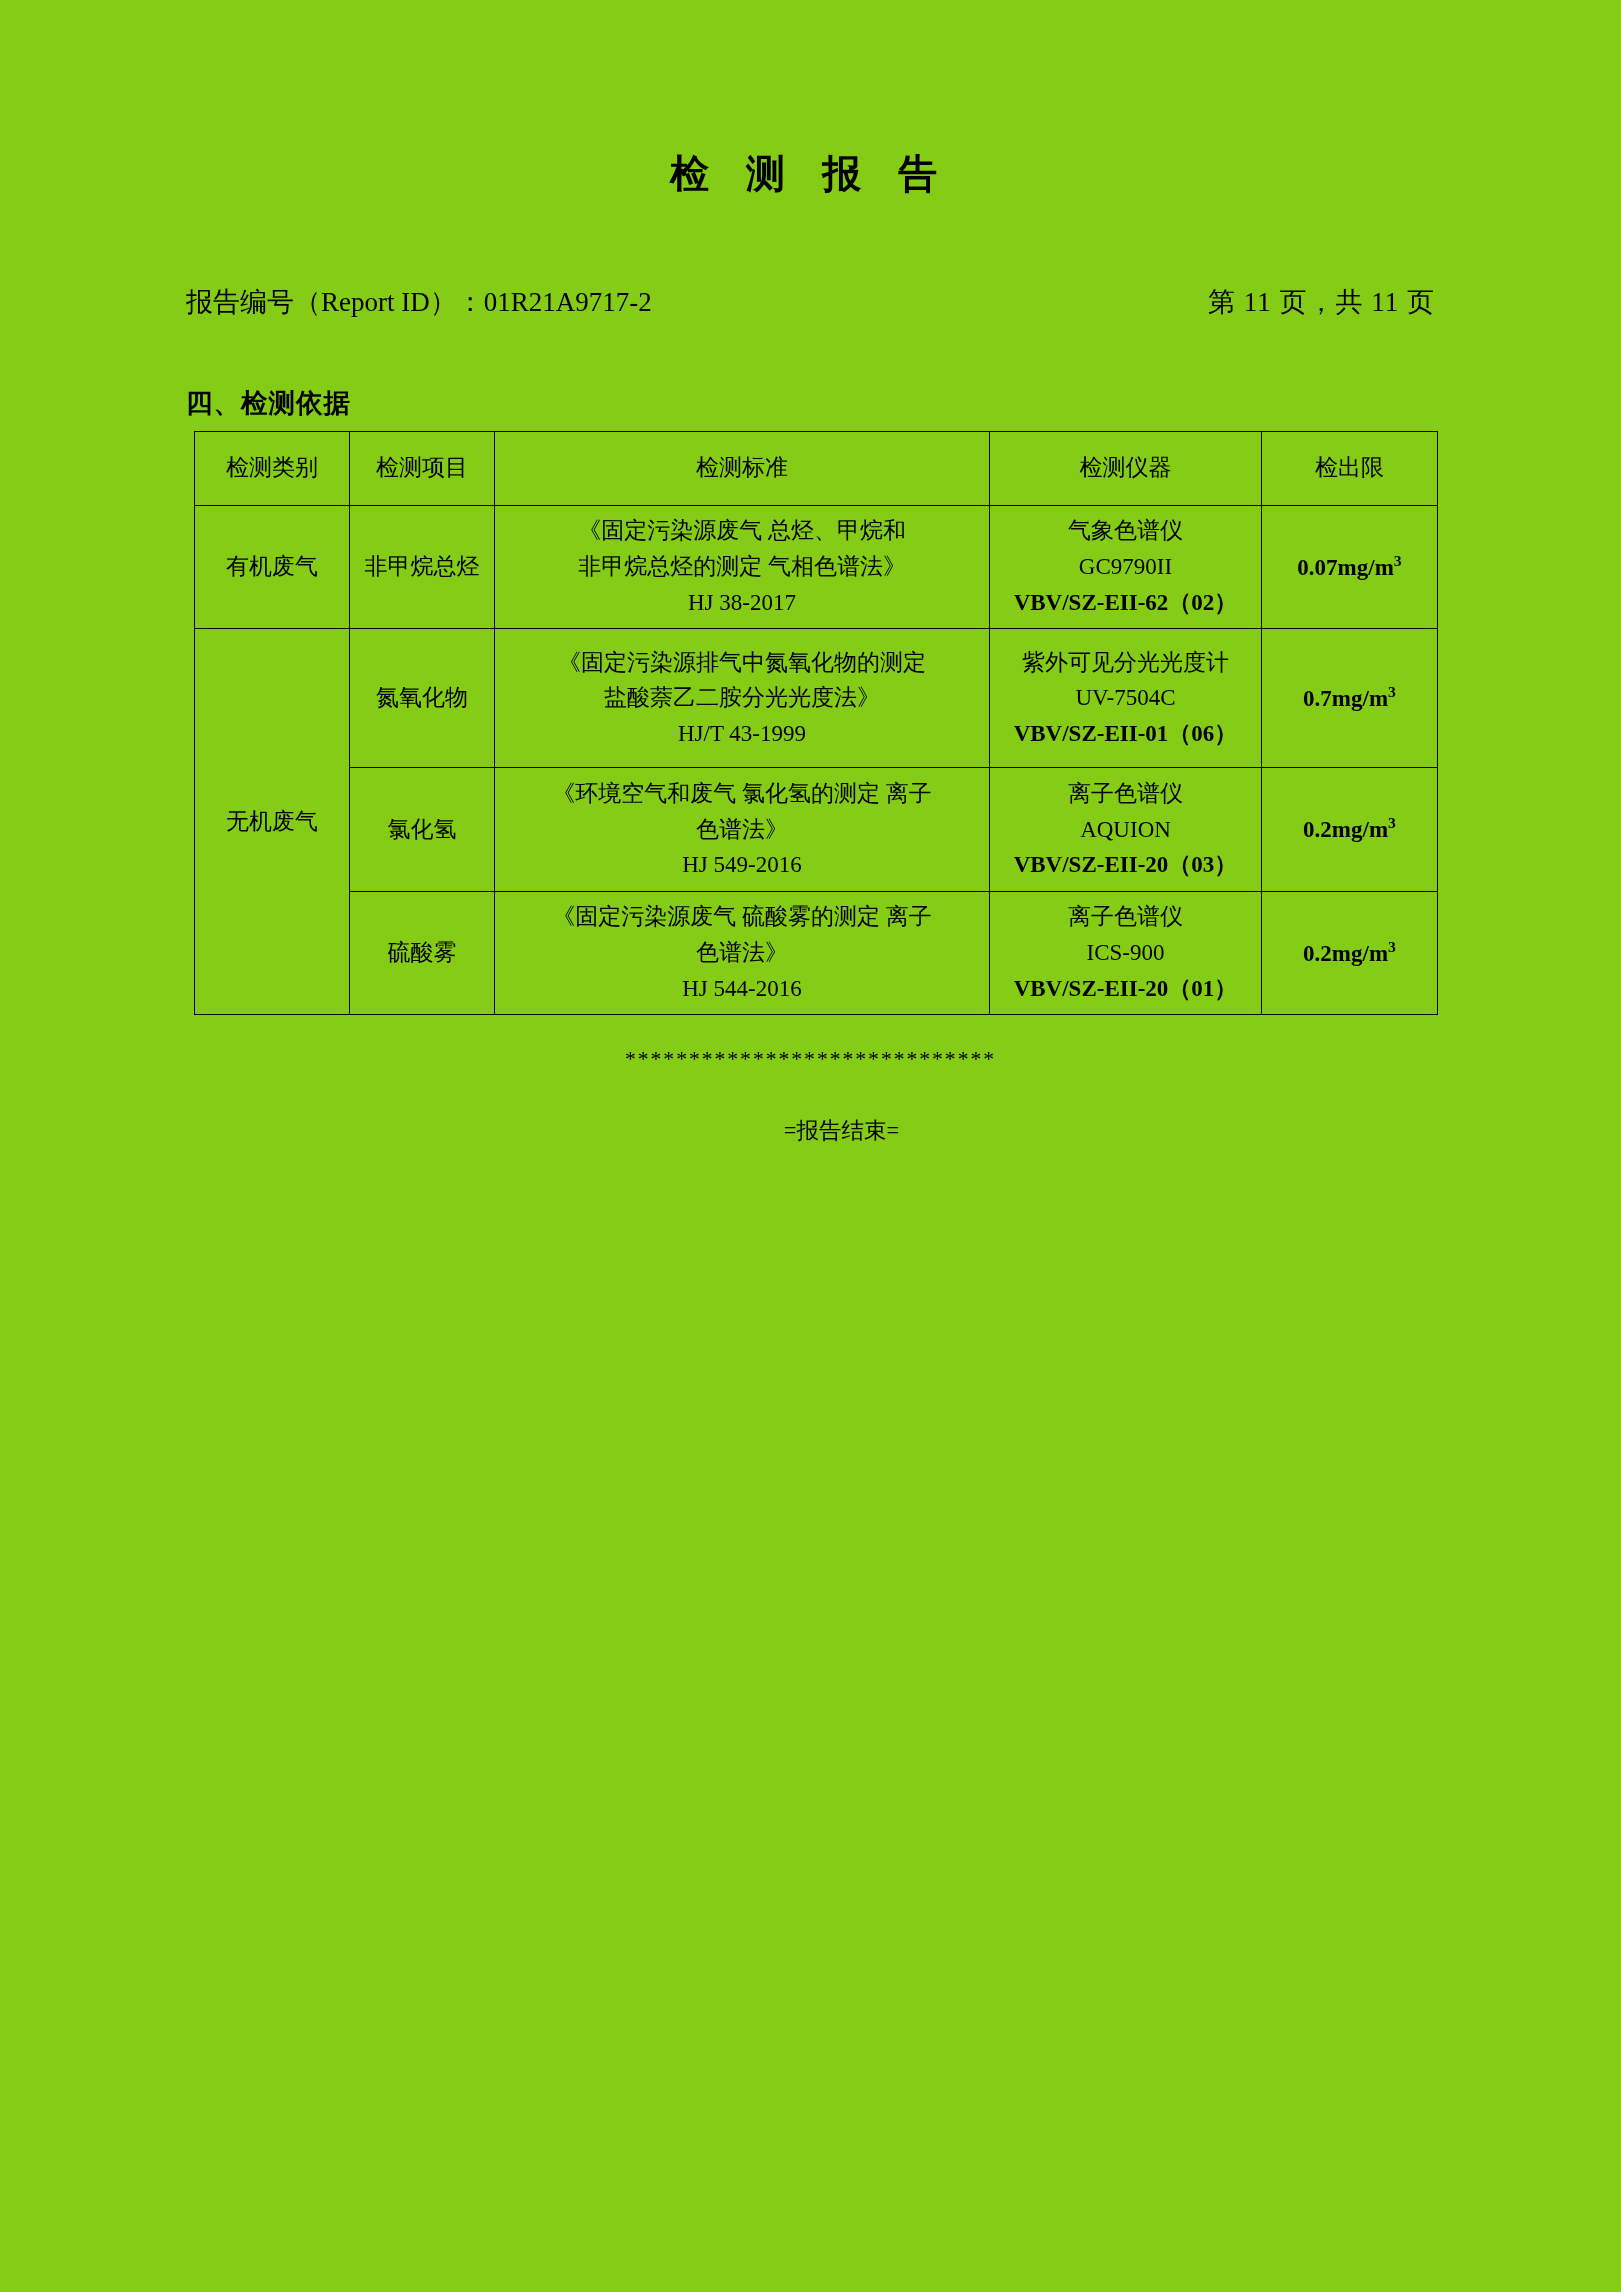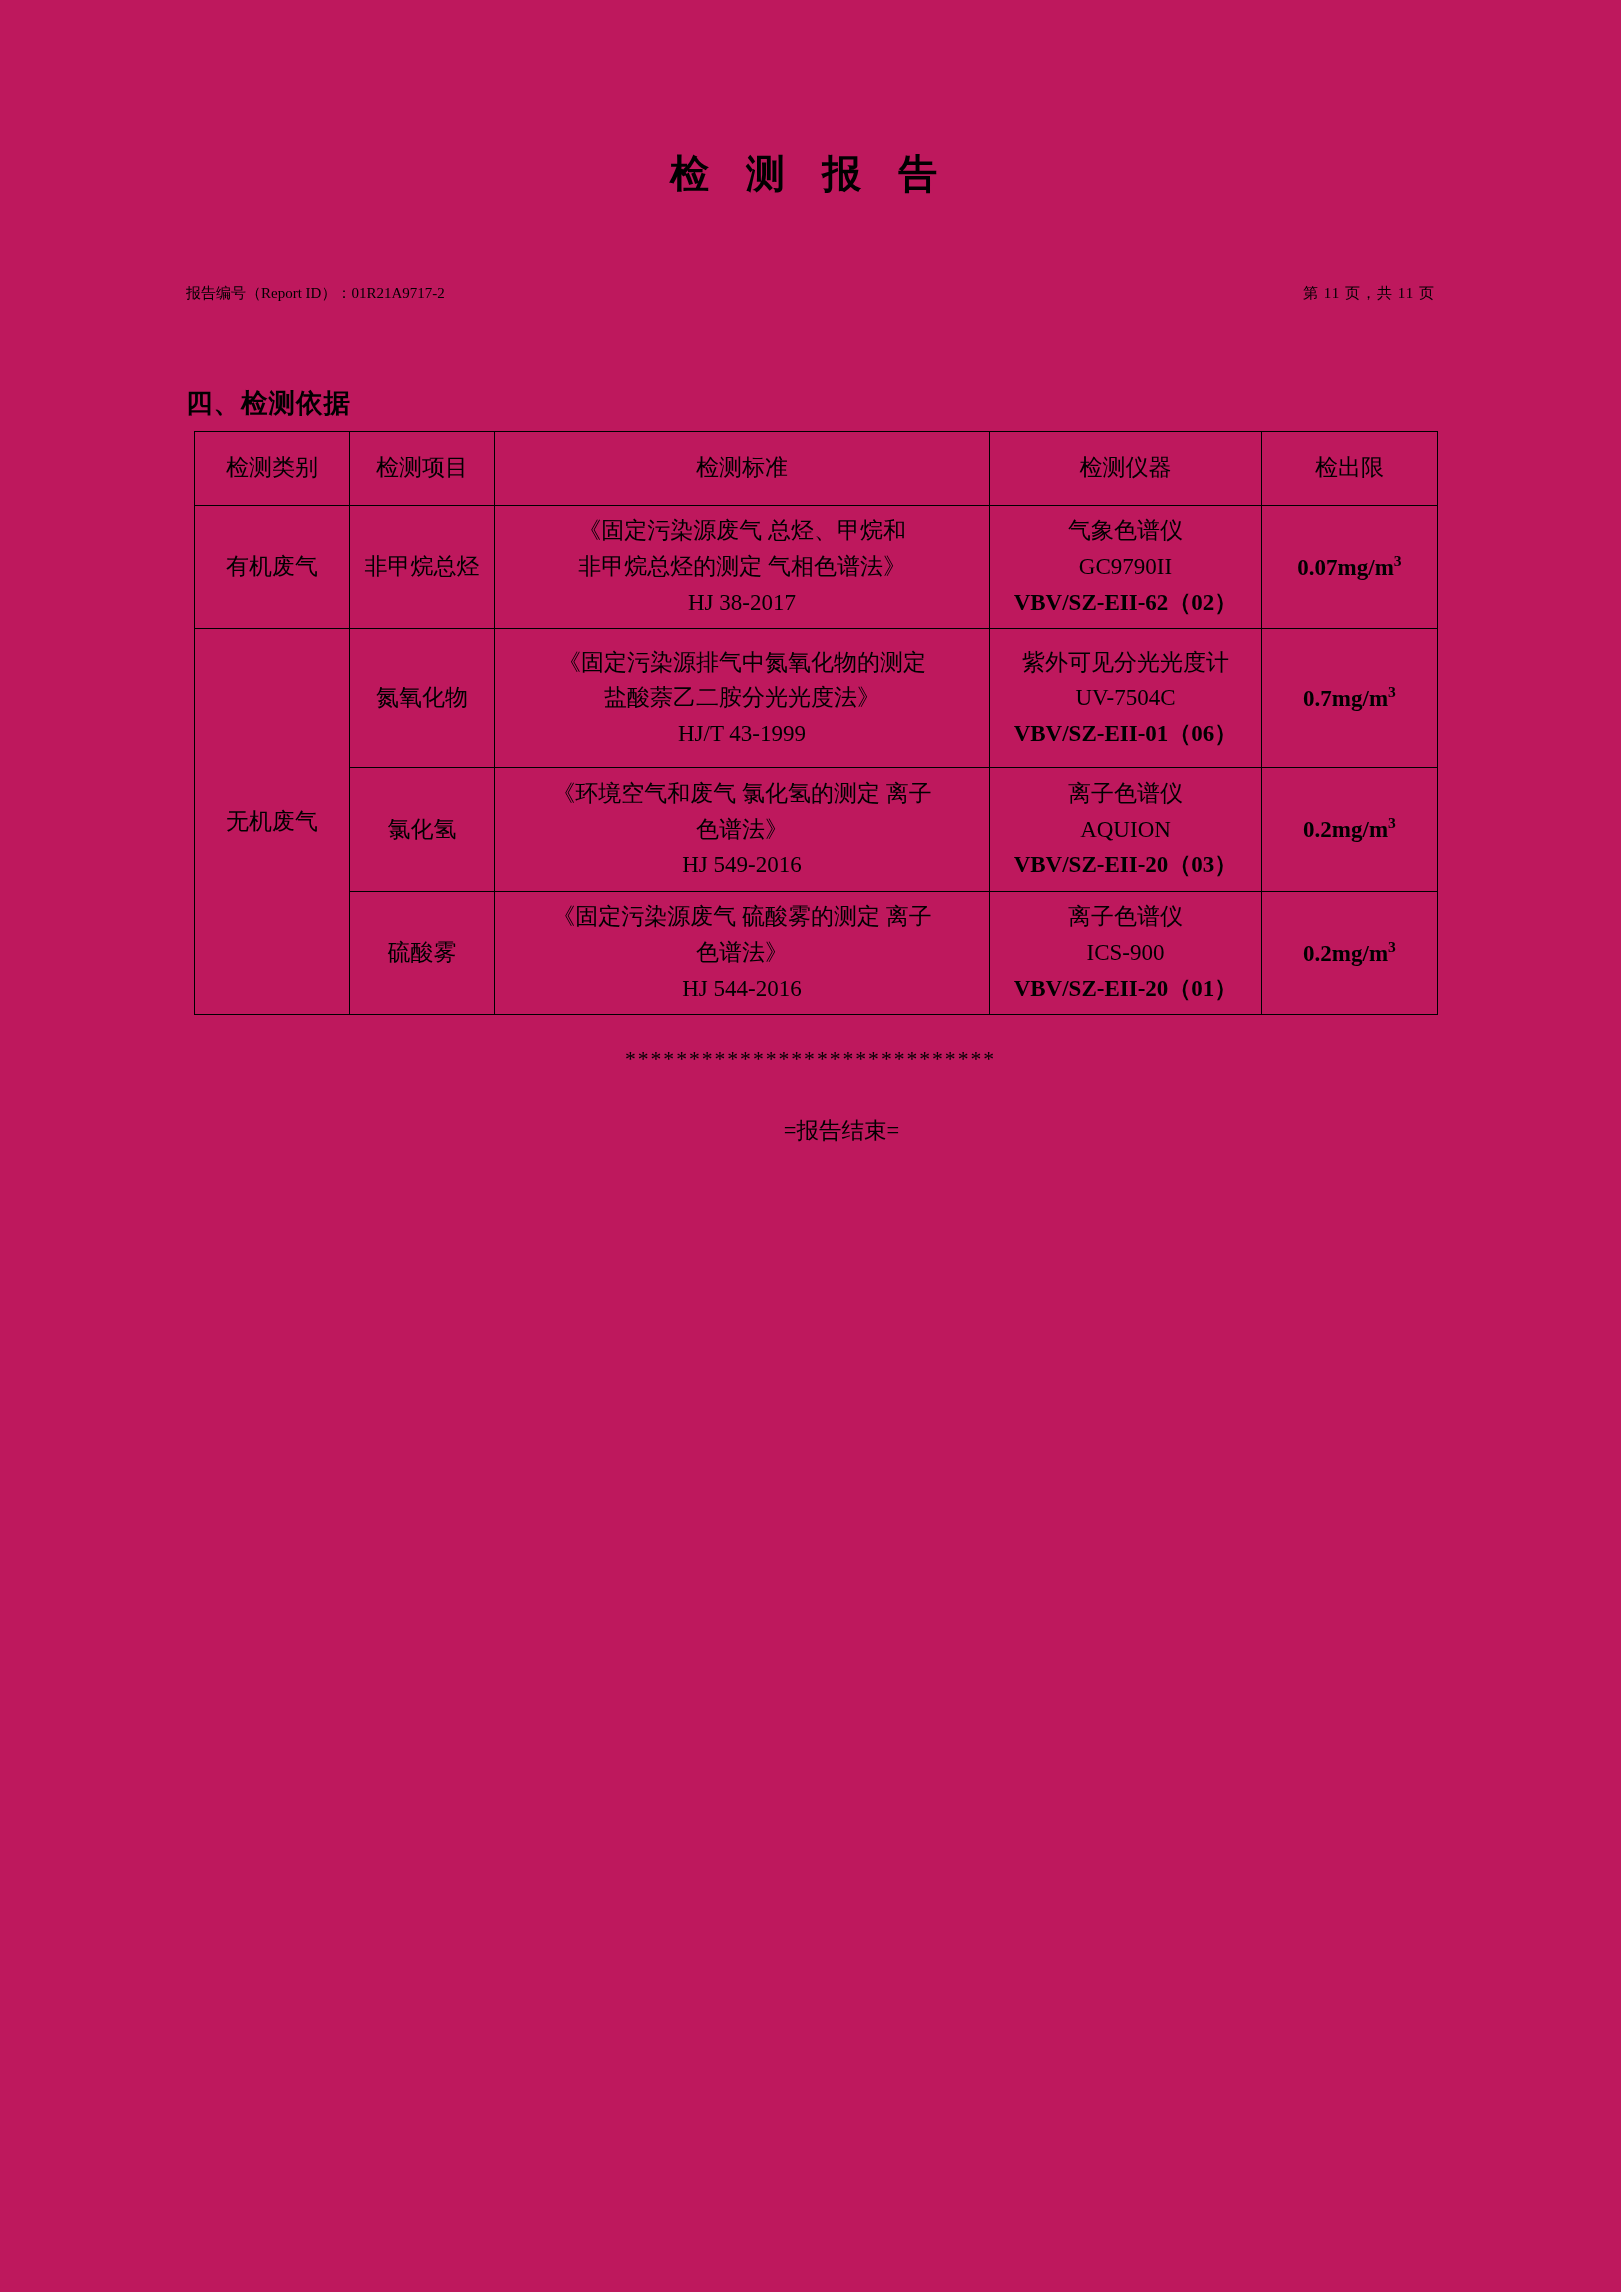--- a/index.html
+++ b/index.html
@@ -5,21 +5,21 @@
   html, body {
     margin: 0;
     padding: 0;
     background: #ffffff;
   }
   .page {
     position: relative;
     width: 1621px;
     height: 2293px;
     margin: 0 auto;
-    background: #be185d;
+    background: #84cc16;
     font-family: "Liberation Serif", "DejaVu Serif", serif;
     color: #000000;
     box-sizing: border-box;
     overflow: hidden;
   }
 
   
   .doc-title {
     text-align: center;
     font-size: 39px;
@@ -31,21 +31,21 @@
 
   
   .header-line {
     position: absolute;
     top: 284px;
     left: 186px;
     right: 186px;
     display: flex;
     justify-content: space-between;
     align-items: baseline;
-    font-size: 15px;
+    font-size: 27px;
   }
   .header-left { white-space: nowrap; }
   .header-right { white-space: nowrap; letter-spacing: 1px; text-align: right; }
 
   
   .section-heading {
     position: absolute;
     top: 385px;
     left: 186px;
     font-size: 26.5px;

